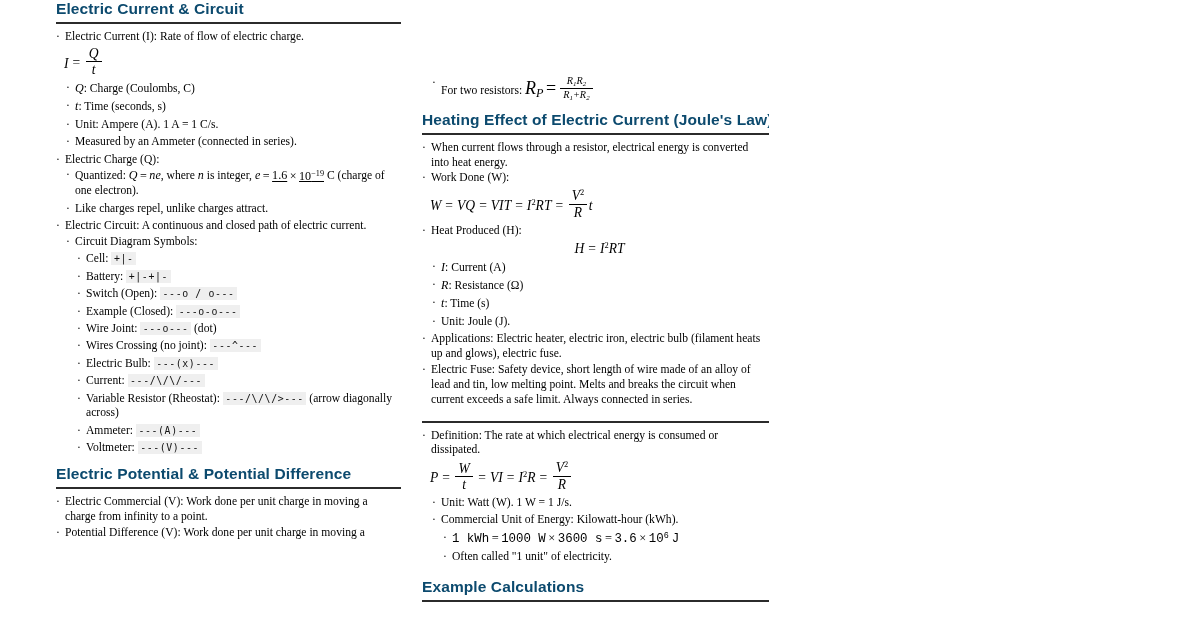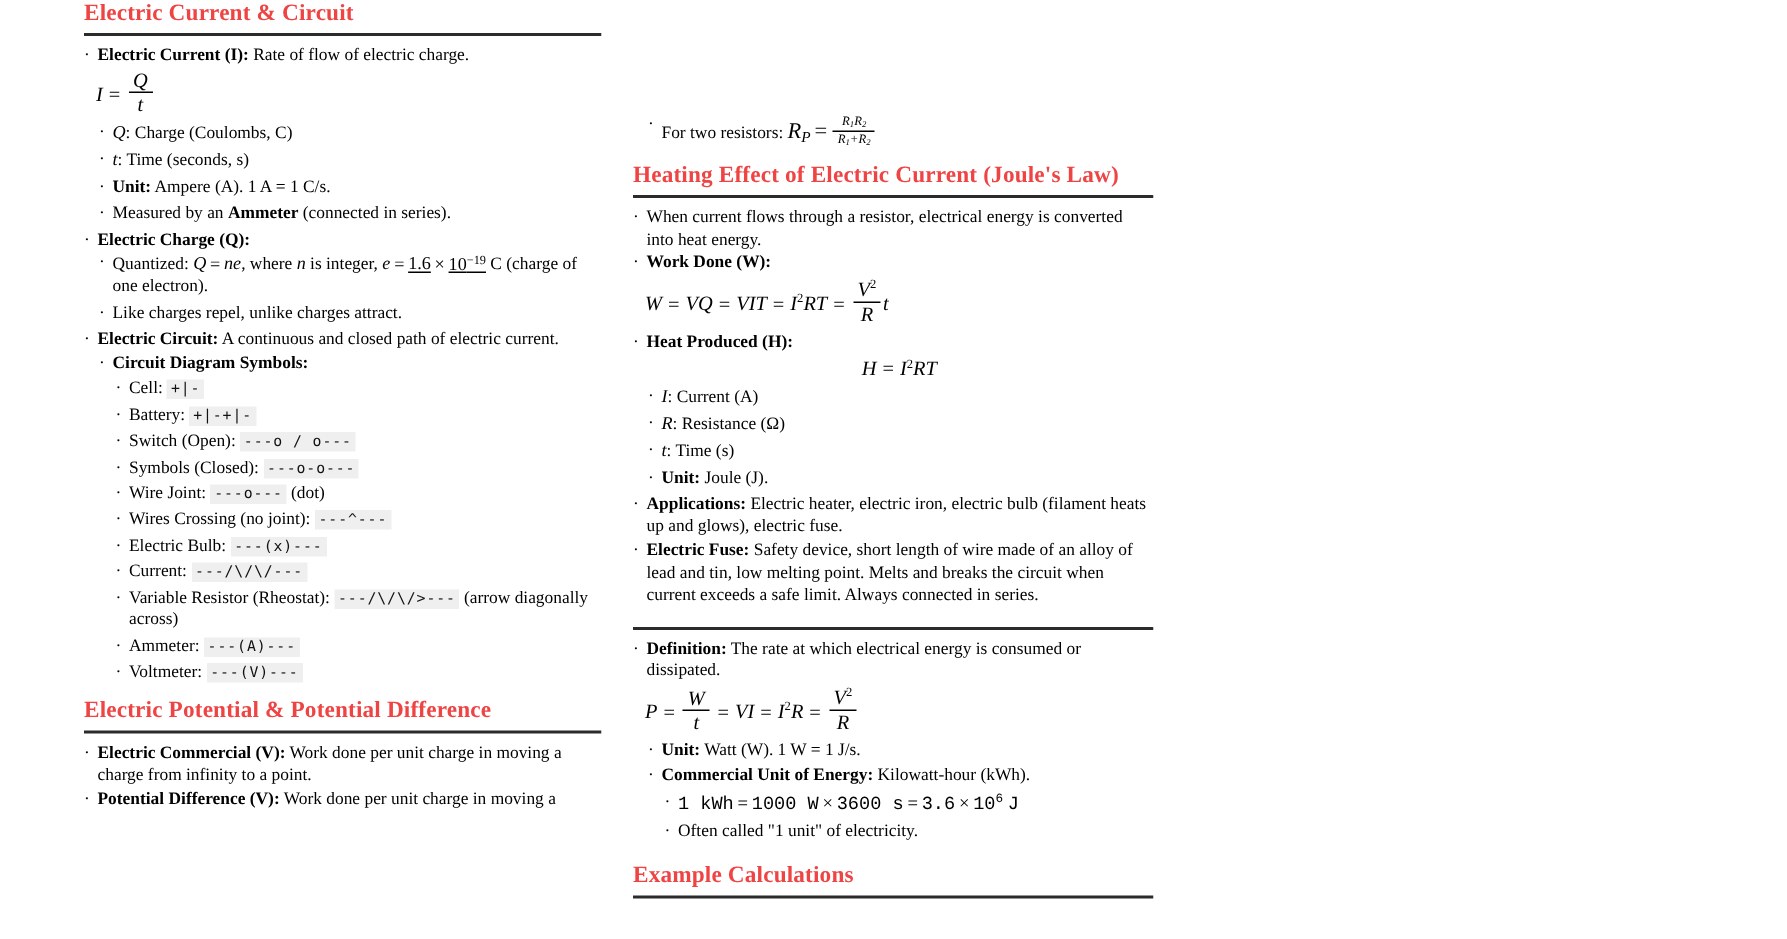--- a/index.html
+++ b/index.html
@@ -24,28 +24,28 @@
     position: absolute;
     top: 0;
     width: 345px;
     overflow: hidden;
   }
   .col-left  { left: 56px;  height: 626px; }
   .col-right { left: 422px; width: 347px; height: 626px; }
 
   
   h2.section-title {
-    font-family: Liberation Serif, serif;
+    font-family: Liberation Sans, sans-serif;
     font-size: 15.5px;
     font-weight: bold;
     letter-spacing: 0.1px;
     margin: 0;
     padding: 0 0 4px 0;
     line-height: 1.15;
-    color: #ef4444;
+    color: #0c4a6e;
     white-space: nowrap;
   }
   .rule {
     border: 0;
     border-top: 2.2px solid #2b2b2b;
     margin: 0 0 6px 0;
     width: 100%;
   }
   .sec { margin-bottom: 9px; }
 
@@ -66,21 +66,21 @@
     position: absolute;
     left: 0;
     top: 0;
     font-size: 11.6px;
     line-height: 1.285;
   }
   ul.lvl2 { margin-left: 10px; }
   ul.lvl3 { margin-left: 11px; }
   ul.lvl2 > li, ul.lvl3 > li, ul.lvl4 > li { margin-bottom: 2.5px; }
 
-  b, strong { font-weight: bold; }
+  b, strong { font-weight: normal; }
 
   
   .m {
     font-family: "Liberation Serif", "DejaVu Serif", serif;
     font-style: italic;
     font-size: 12.1px;
     white-space: nowrap;
   }
   .m .op { font-style: normal; padding: 0 2.5px; }
   .m .num { font-style: normal; text-decoration: underline; }
@@ -214,21 +214,21 @@
             <li>
               <span class="bullet">·</span><span>Cell: </span><code>+|-</code><span></span>
             </li>
             <li>
               <span class="bullet">·</span><span>Battery: </span><code>+|-+|-</code><span></span>
             </li>
             <li>
               <span class="bullet">·</span><span>Switch (Open): </span><code>---o / o---</code><span></span>
             </li>
             <li>
-              <span class="bullet">·</span><span>Symbols (Closed): </span><code>---o-o---</code><span></span>
+              <span class="bullet">·</span><span>Example (Closed): </span><code>---o-o---</code><span></span>
             </li>
             <li>
               <span class="bullet">·</span><span>Wire Joint: </span><code>---o---</code><span> (dot)</span>
             </li>
             <li>
               <span class="bullet">·</span><span>Wires Crossing (no joint): </span><code>---^---</code><span></span>
             </li>
             <li>
               <span class="bullet">·</span><span>Electric Bulb: </span><code>---(x)---</code><span></span>
             </li>
@@ -264,21 +264,21 @@
       </ul>
     </div>
 
   </div>
 
   <div class="col col-right">
 
     <div style="height:76px;"></div>
     <ul class="lvl2" style="margin-left:10px;">
       <li>
-        <span class="bullet">·</span><span>For two resistors: </span><span class="m" style="font-size:15px;">R<sub>P</sub><span class="op">=</span><span class="frac small"><span class="fnum">R<sub>1</sub>R<sub>2</sub></span><span class="fden">R<sub>1</sub>+R<sub>2</sub></span></span></span>
+        <span class="bullet">·</span><span>For two resistors: </span><span class="m" style="font-size:18px;">R<sub>P</sub><span class="op">=</span><span class="frac small"><span class="fnum">R<sub>1</sub>R<sub>2</sub></span><span class="fden">R<sub>1</sub>+R<sub>2</sub></span></span></span>
       </li>
     </ul>
 
     <div class="sec" style="margin-top:9px;">
       <h2 class="section-title">Heating Effect of Electric Current (Joule's Law)</h2>
       <hr class="rule">
 
       <ul>
         <li>
           <span class="bullet">·</span><span>When current flows through a resistor, electrical energy is converted into heat energy.</span>

